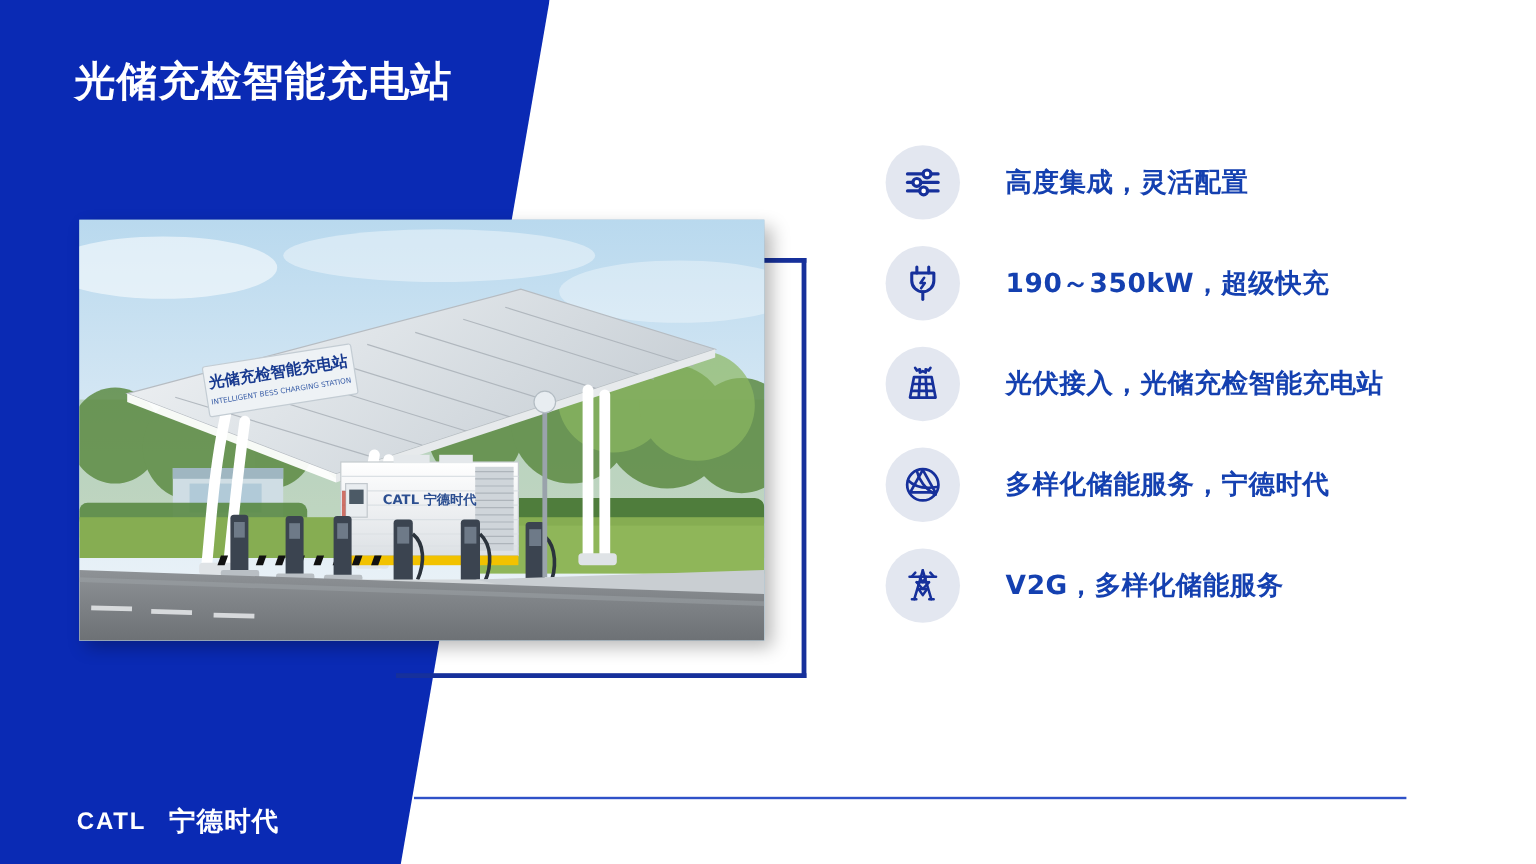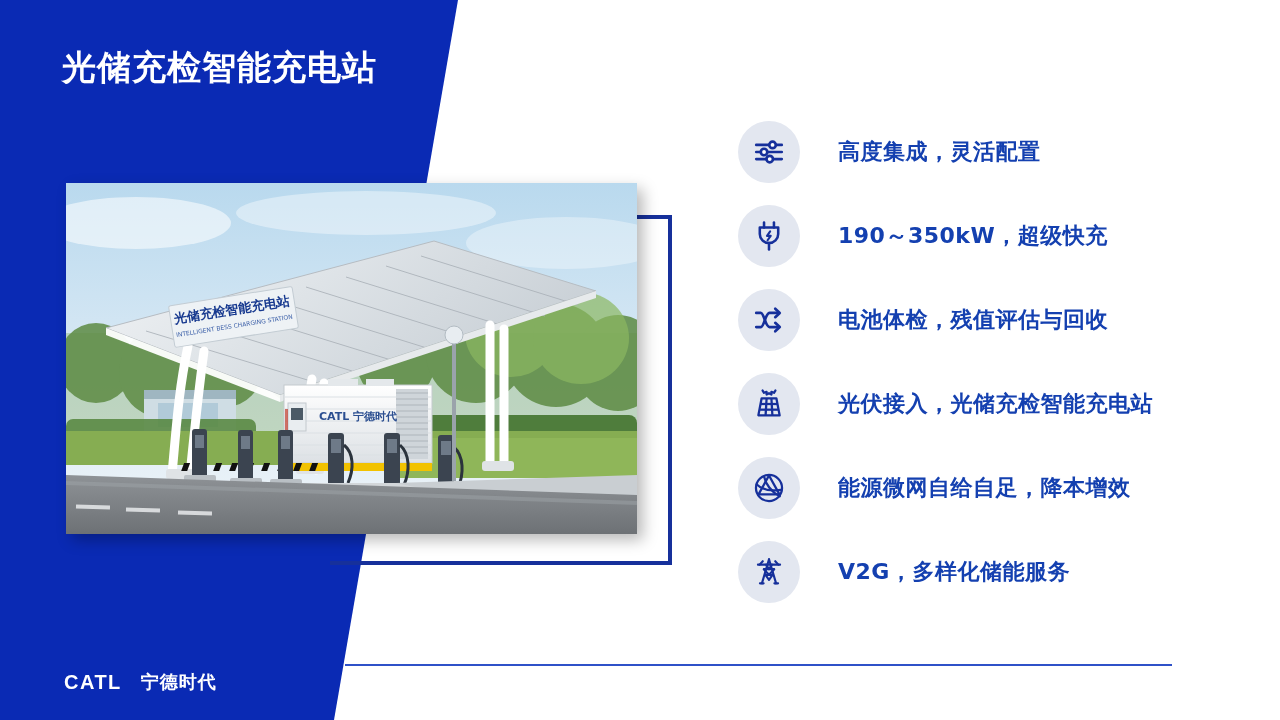--- a/index.html
+++ b/index.html
@@ -72,21 +72,21 @@
   .hex svg{display:block;}
   .logo{
     position:absolute;left:64px;top:670px;z-index:6;
     display:flex;align-items:center;gap:19px;
   }
   .logo-catl{
     color:#ffffff;font-size:20px;font-weight:bold;letter-spacing:1.5px;
     font-family:"Liberation Sans",sans-serif;
   }
   .logo-cn{
-    color:#ffffff;font-size:18px;font-weight:bold;letter-spacing:1px;
+    color:#ffffff;font-size:22px;font-weight:bold;letter-spacing:1px;
     font-family:"DejaVu Sans","Liberation Sans",sans-serif;
   }
 </style>
 </head>
 <body>
 
 <div class="slide">
 
   <div class="blue-panel"></div>
 
@@ -309,31 +309,20 @@
           <line x1="8.5" y1="2.5" x2="8.5" y2="6"></line>
           <line x1="15.5" y1="2.5" x2="15.5" y2="6"></line>
           <path d="M5.5,6 h13 v4.5 a6.5,6.5 0 0 1 -6.5,6.5 a6.5,6.5 0 0 1 -6.5,-6.5 z"></path>
           <line x1="12" y1="17" x2="12" y2="21.5"></line>
           <path d="M12.8,8.8 l-2.2,3.1 h2.6 l-2.2,3.1" stroke-width="1.5"></path>
         </svg>
       </span>
       <span class="feature-label">190～350kW，超级快充</span>
     </div>
 
-    <div class="feature-row">
-      <span class="icon-circle">
-        <svg width="34" height="34" viewBox="0 0 24 24" fill="none" stroke="#16309b" stroke-width="1.9" stroke-linecap="round" stroke-linejoin="round">
-          <path d="M3,7 h3.2 c2.4,0 3.2,10 6.2,10 h5.4"></path>
-          <path d="M3,17 h3.2 c2.4,0 3.2,-10 6.2,-10 h5.4"></path>
-          <polyline points="16.4,4 19.6,7 16.4,10"></polyline>
-          <polyline points="16.4,14 19.6,17 16.4,20"></polyline>
-        </svg>
-      </span>
-      <span class="feature-label">电池体检，残值评估与回收</span>
-    </div>
 
     <div class="feature-row">
       <span class="icon-circle">
         <svg width="34" height="34" viewBox="0 0 24 24" fill="none" stroke="#16309b" stroke-width="1.6" stroke-linejoin="round">
           <path d="M7.5,2.5 l1,1.6 l1.8,-0.7 l0,1.9 l1.7,-0.9 l1.7,0.9 l0,-1.9 l1.8,0.7 l1,-1.6" stroke-linecap="round"></path>
           <path d="M6.8,8 h10.4 l2.3,12 h-15 z"></path>
           <line x1="6.2" y1="12" x2="17.8" y2="12"></line>
           <line x1="5.7" y1="16" x2="18.3" y2="16"></line>
           <line x1="10.3" y1="8" x2="9.6" y2="20"></line>
           <line x1="13.7" y1="8" x2="14.4" y2="20"></line>
@@ -344,21 +333,21 @@
 
     <div class="feature-row">
       <span class="icon-circle">
         <svg width="34" height="34" viewBox="0 0 24 24" fill="none" stroke="#16309b" stroke-width="1.6" stroke-linecap="round" stroke-linejoin="round">
           <circle cx="12" cy="12" r="9.2"></circle>
           <path d="M12,3.2 L4.6,16.5 L19.4,16.5 Z"></path>
           <path d="M3.4,9.5 C7,13 13,14.5 20.2,13.3"></path>
           <path d="M8.5,3.9 C9.6,9 13.5,14.8 19.6,17.8"></path>
         </svg>
       </span>
-      <span class="feature-label">能源微网自给自足，降本增效</span>
+      <span class="feature-label">多样化储能服务，宁德时代</span>
     </div>
 
     <div class="feature-row">
       <span class="icon-circle">
         <svg width="34" height="34" viewBox="0 0 24 24" fill="none" stroke="#16309b" stroke-width="1.5" stroke-linecap="round" stroke-linejoin="round">
           <path d="M12,3 l-5,17"></path>
             <path d="M12,3 l5,17"></path>
           <path d="M4.2,6.8 h15.6"></path>
           <path d="M5.4,6.8 l2.2,-2.4 M18.6,6.8 l-2.2,-2.4"></path>
           <path d="M8.6,10 h6.8"></path>

